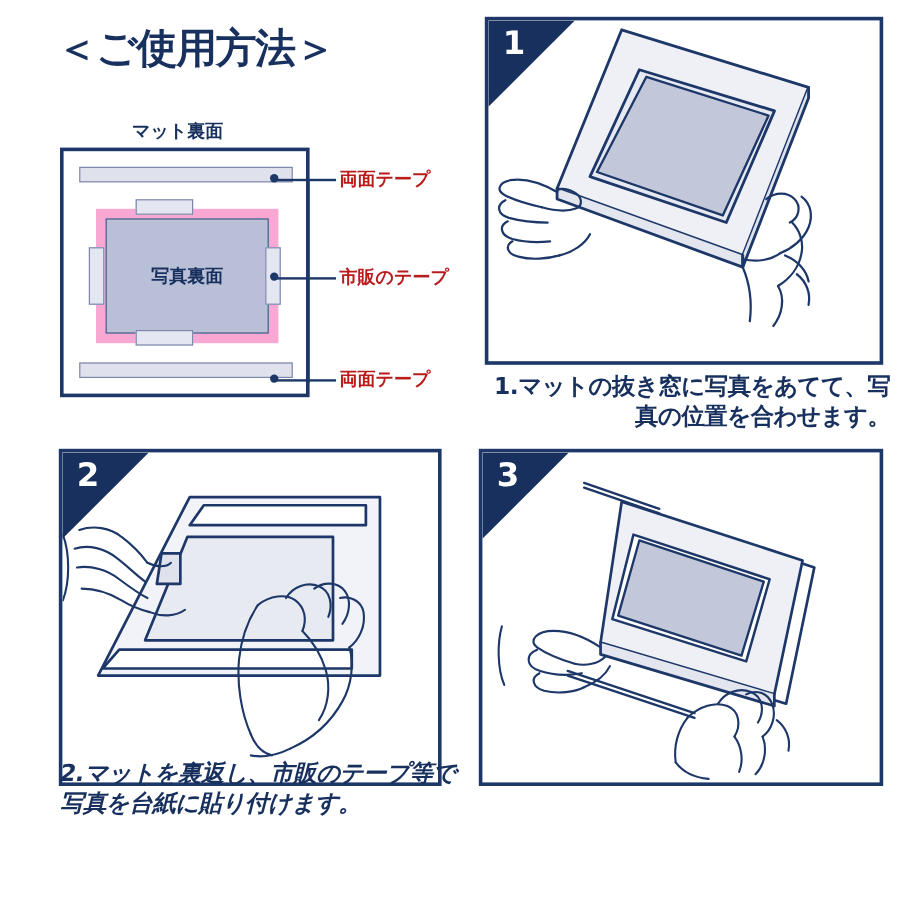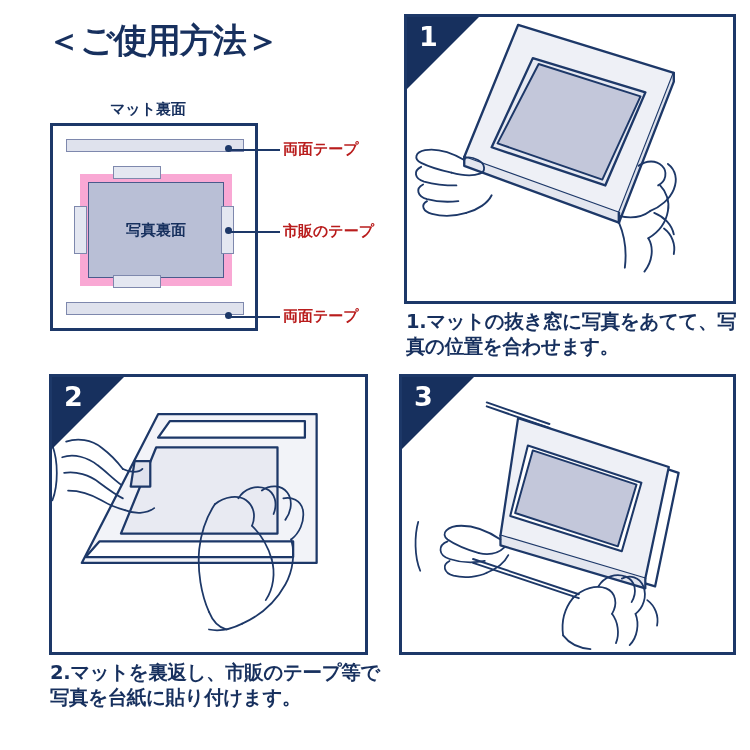--- a/index.html
+++ b/index.html
@@ -185,22 +185,22 @@
 
   
   .caption {
     position: absolute;
     font-size: 19.5px;
     font-weight: bold;
     line-height: 1.28;
     color: #17305e;
     letter-spacing: -0.4px;
   }
-  #caption-1 { left: 406px; top: 310px; width: 336px; }
-  #caption-2 { left: 50px;  top: 661px; width: 330px; }
+  #caption-1 { left: 406px; top: 310px; width: 336px; text-align: right; }
+  #caption-2 { left: 50px;  top: 633px; width: 330px; font-style: italic; }
   #caption-3 { left: 401px; top: 661px; width: 340px; }
 </style>
 </head>
 <body>
 
 <div id="stage">
 
   <div class="title">＜ご使用方法＞</div>
 
   <div class="diagram-wrap">

